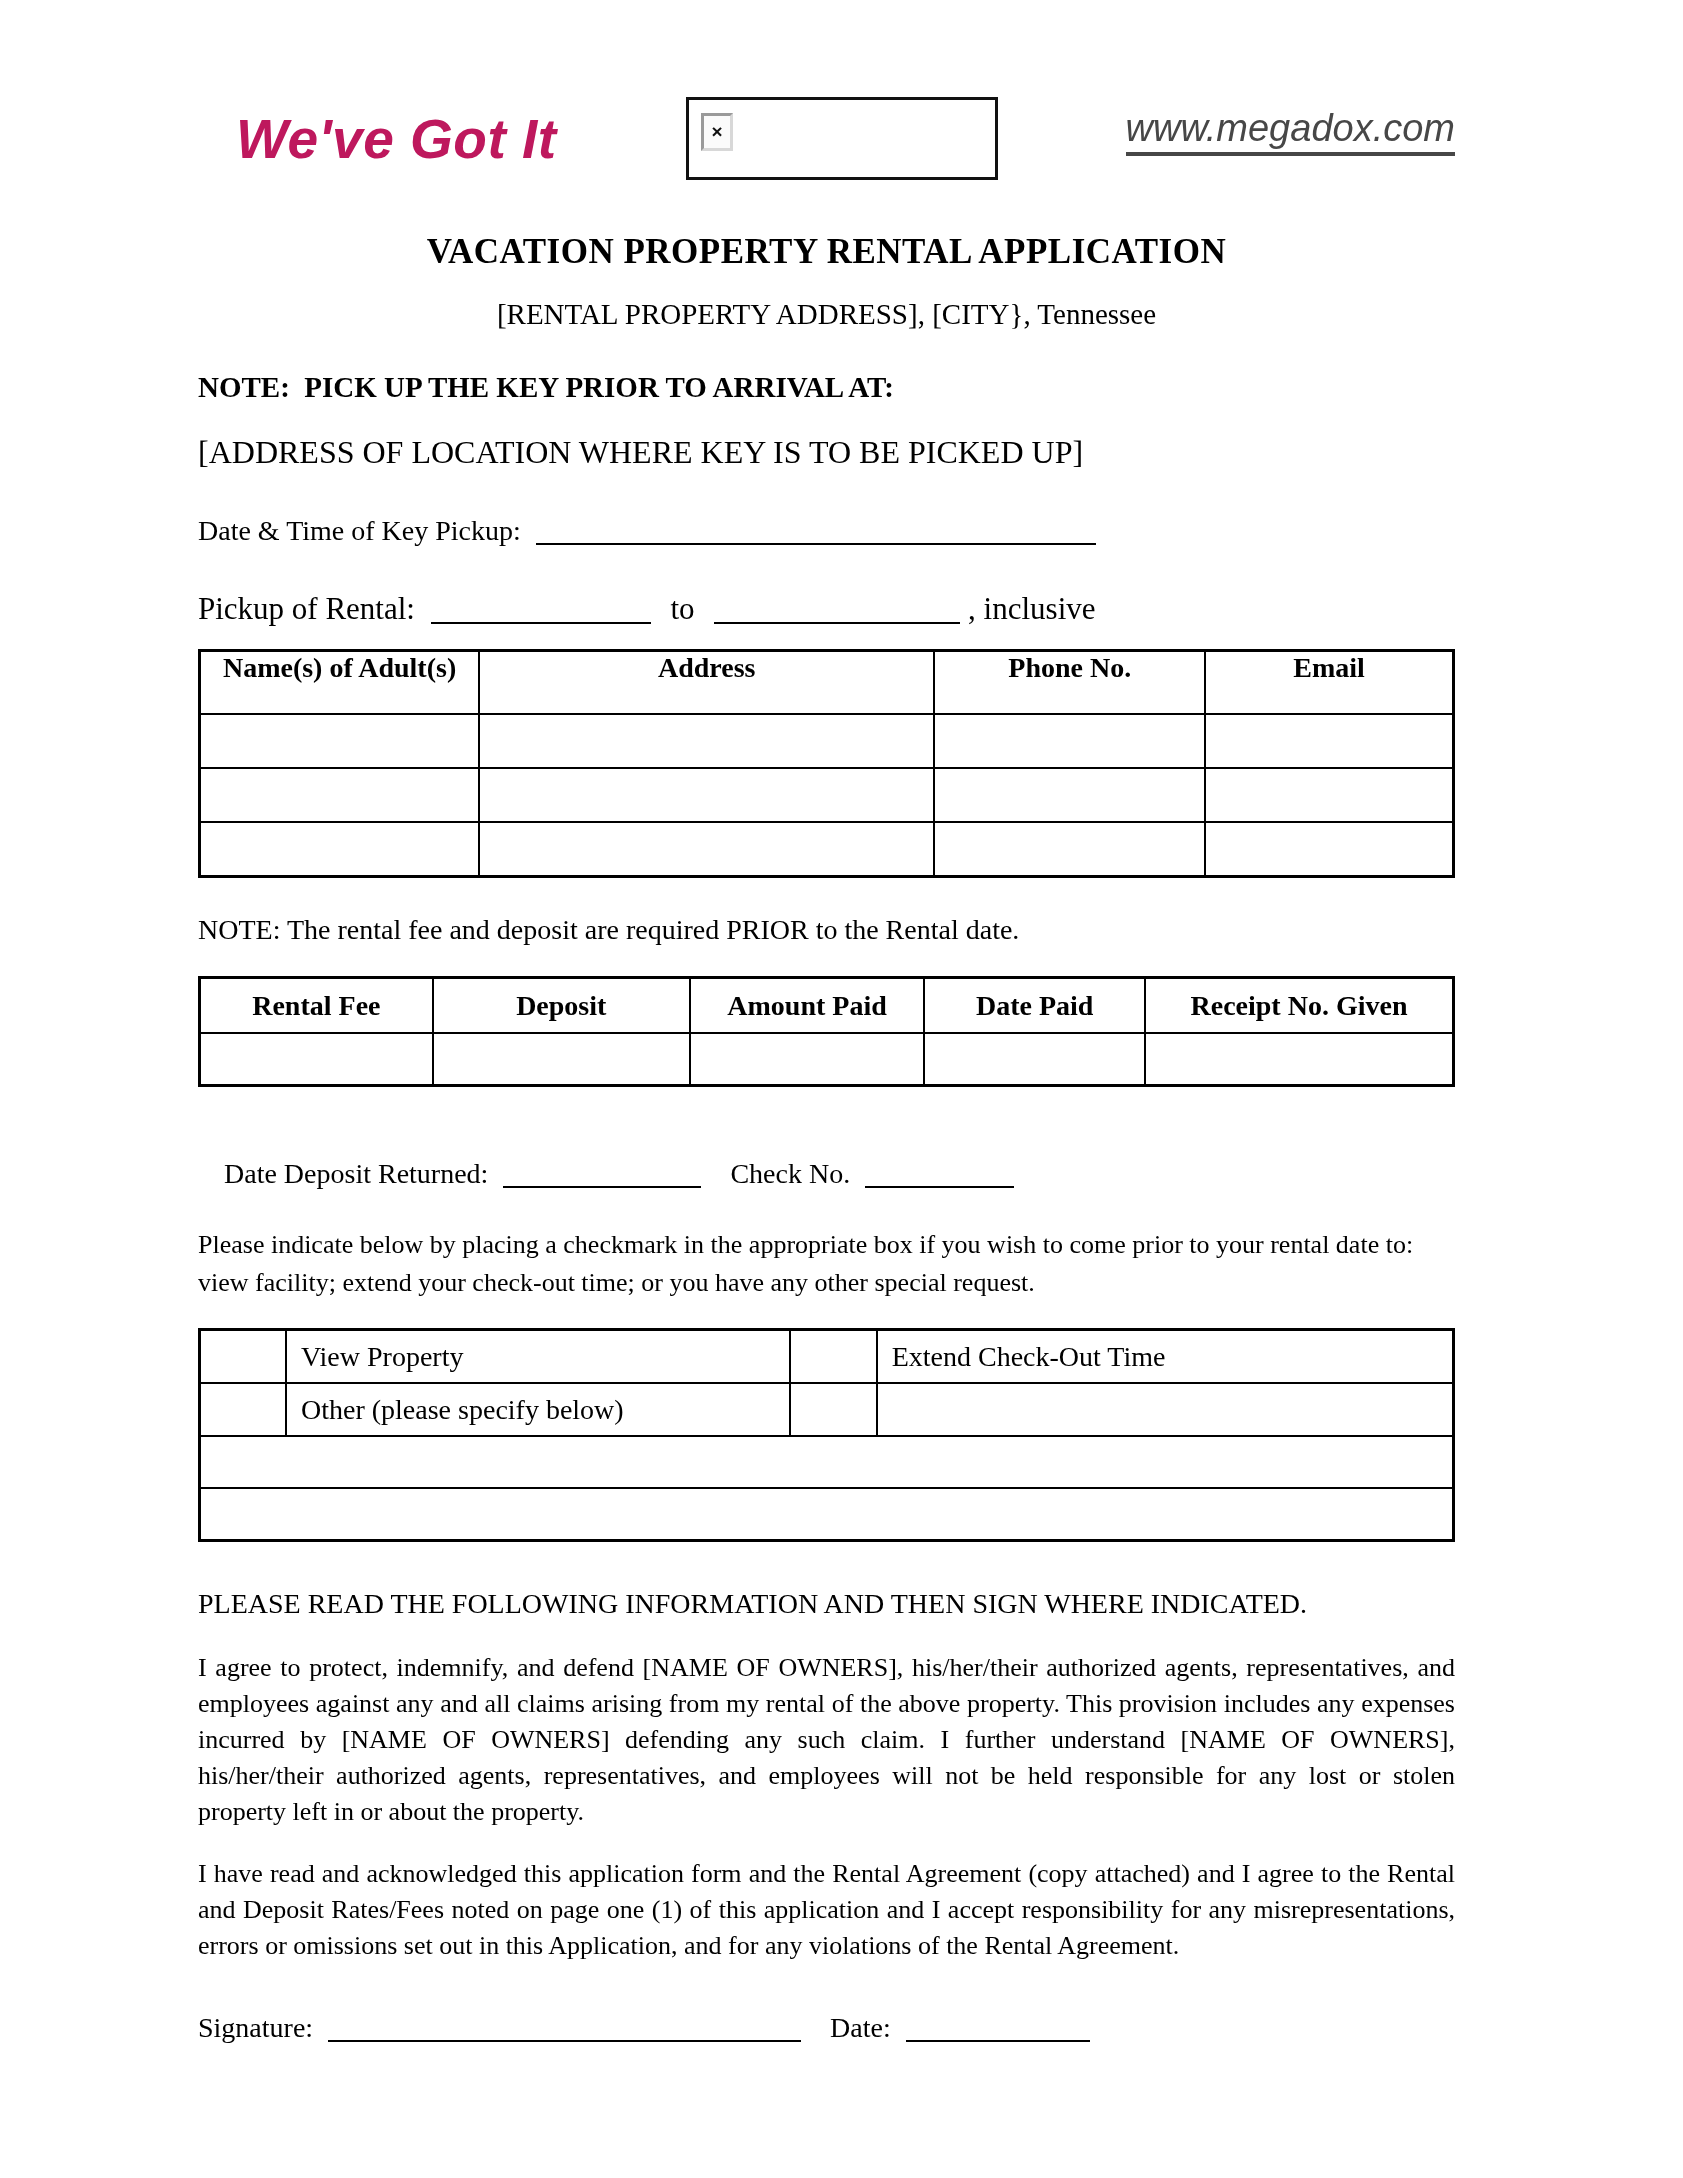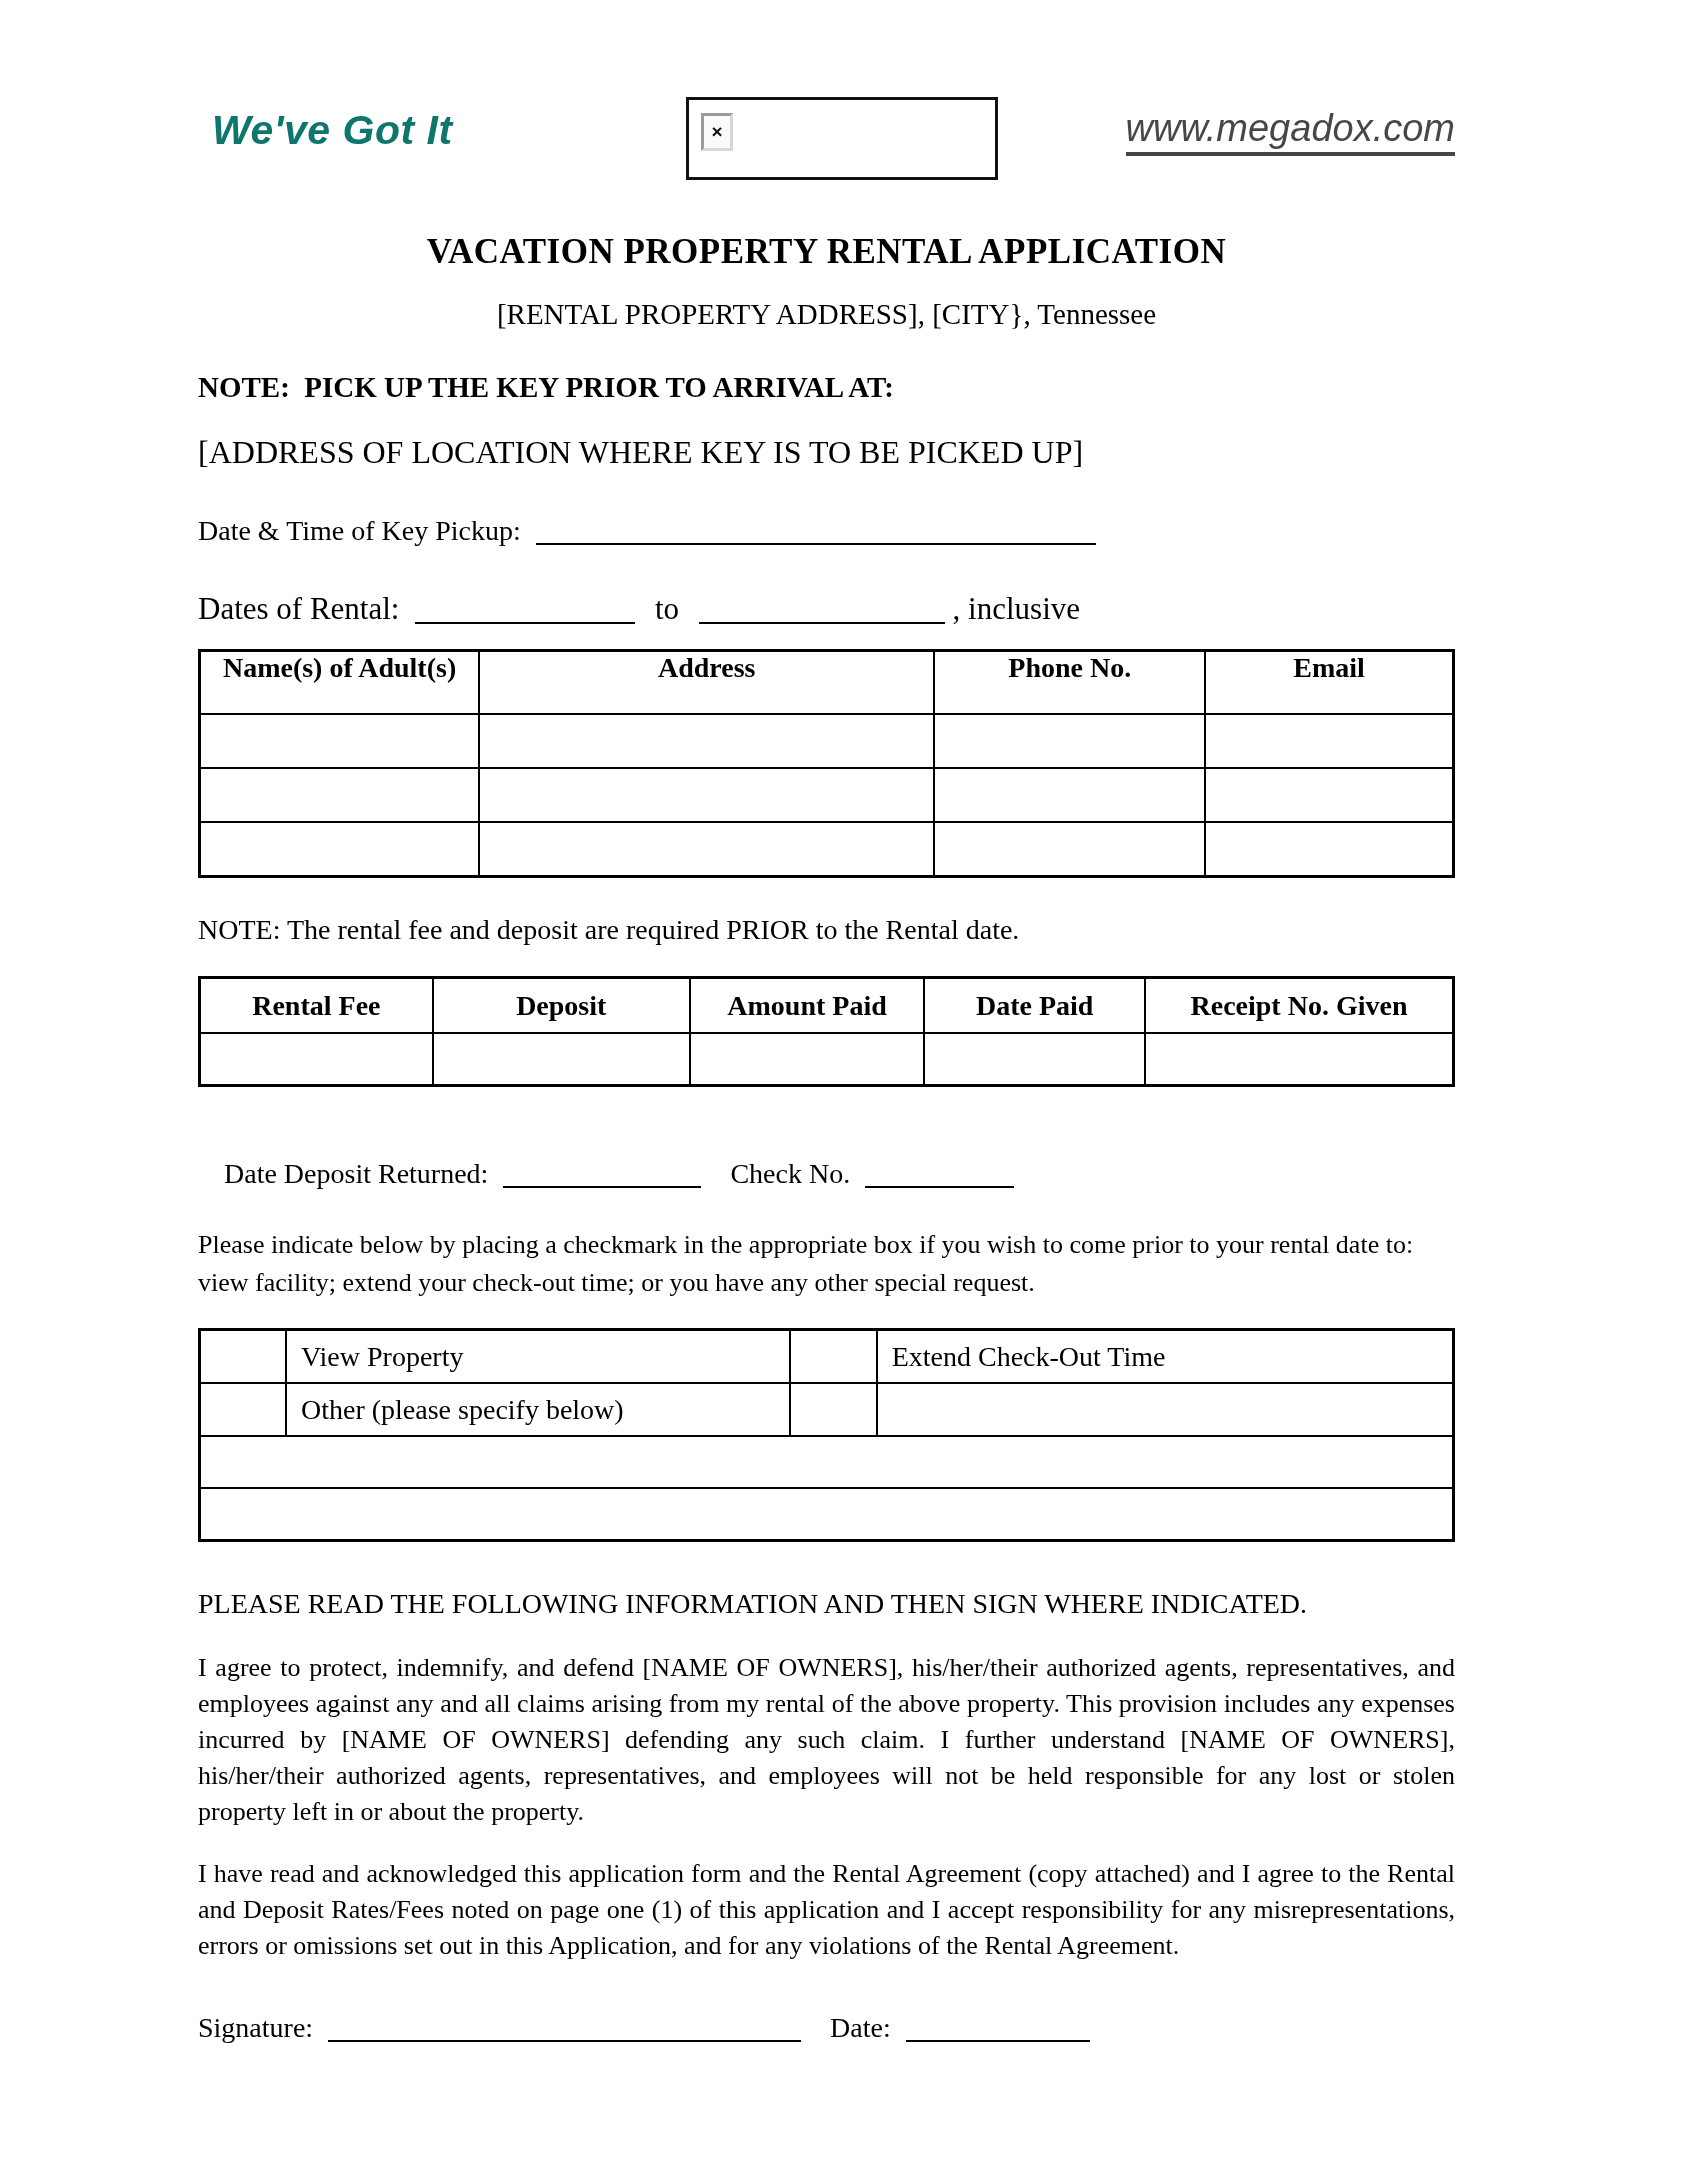--- a/index.html
+++ b/index.html
@@ -8,24 +8,24 @@
     background: #ffffff;
     font-family: "Liberation Serif", serif;
     color: #000000;
     position: relative;
   }
   .page { width: 1683px; height: 2178px; position: relative; overflow: hidden; }
 
   
   .header { position: relative; height: 190px; }
   .logo {
-    position: absolute; left: 212px; top: 107px;
+    position: absolute; left: 236px; top: 107px;
     font-family: "Liberation Sans", sans-serif;
     font-weight: bold; font-style: italic;
-    font-size: 41px; color: #0f766e; letter-spacing: 0.5px;
+    font-size: 55px; color: #be185d; letter-spacing: 0.5px;
   }
   .img-box {
     position: absolute; left: 686px; top: 97px;
     width: 306px; height: 77px;
     border: 3px solid #111111; background: #ffffff;
   }
   .broken-img {
     position: absolute; left: 12px; top: 13px;
     width: 26px; height: 32px;
     background: #fbfbfb;
@@ -116,21 +116,21 @@
 
     <div class="note-bold">NOTE:  PICK UP THE KEY PRIOR TO ARRIVAL AT:</div>
     <div class="address-ph">[ADDRESS OF LOCATION WHERE KEY IS TO BE PICKED UP]</div>
 
     <div class="line">
       <span>Date &amp; Time of Key Pickup:</span>
       <span class="blank" style="width:560px; margin-left:8px;"></span>
     </div>
 
     <div class="line line-lg">
-      <span>Dates of Rental:</span>
+      <span>Pickup of Rental:</span>
       <span class="blank" style="width:220px; margin-left:8px;"></span>
       <span style="margin-left:12px;">to</span>
       <span class="blank" style="width:246px; margin-left:12px;"></span>
       <span>, inclusive</span>
     </div>
 
     <table class="bordered adults-table">
       <colgroup>
         <col style="width:22.3%">
           <col style="width:36.3%">

